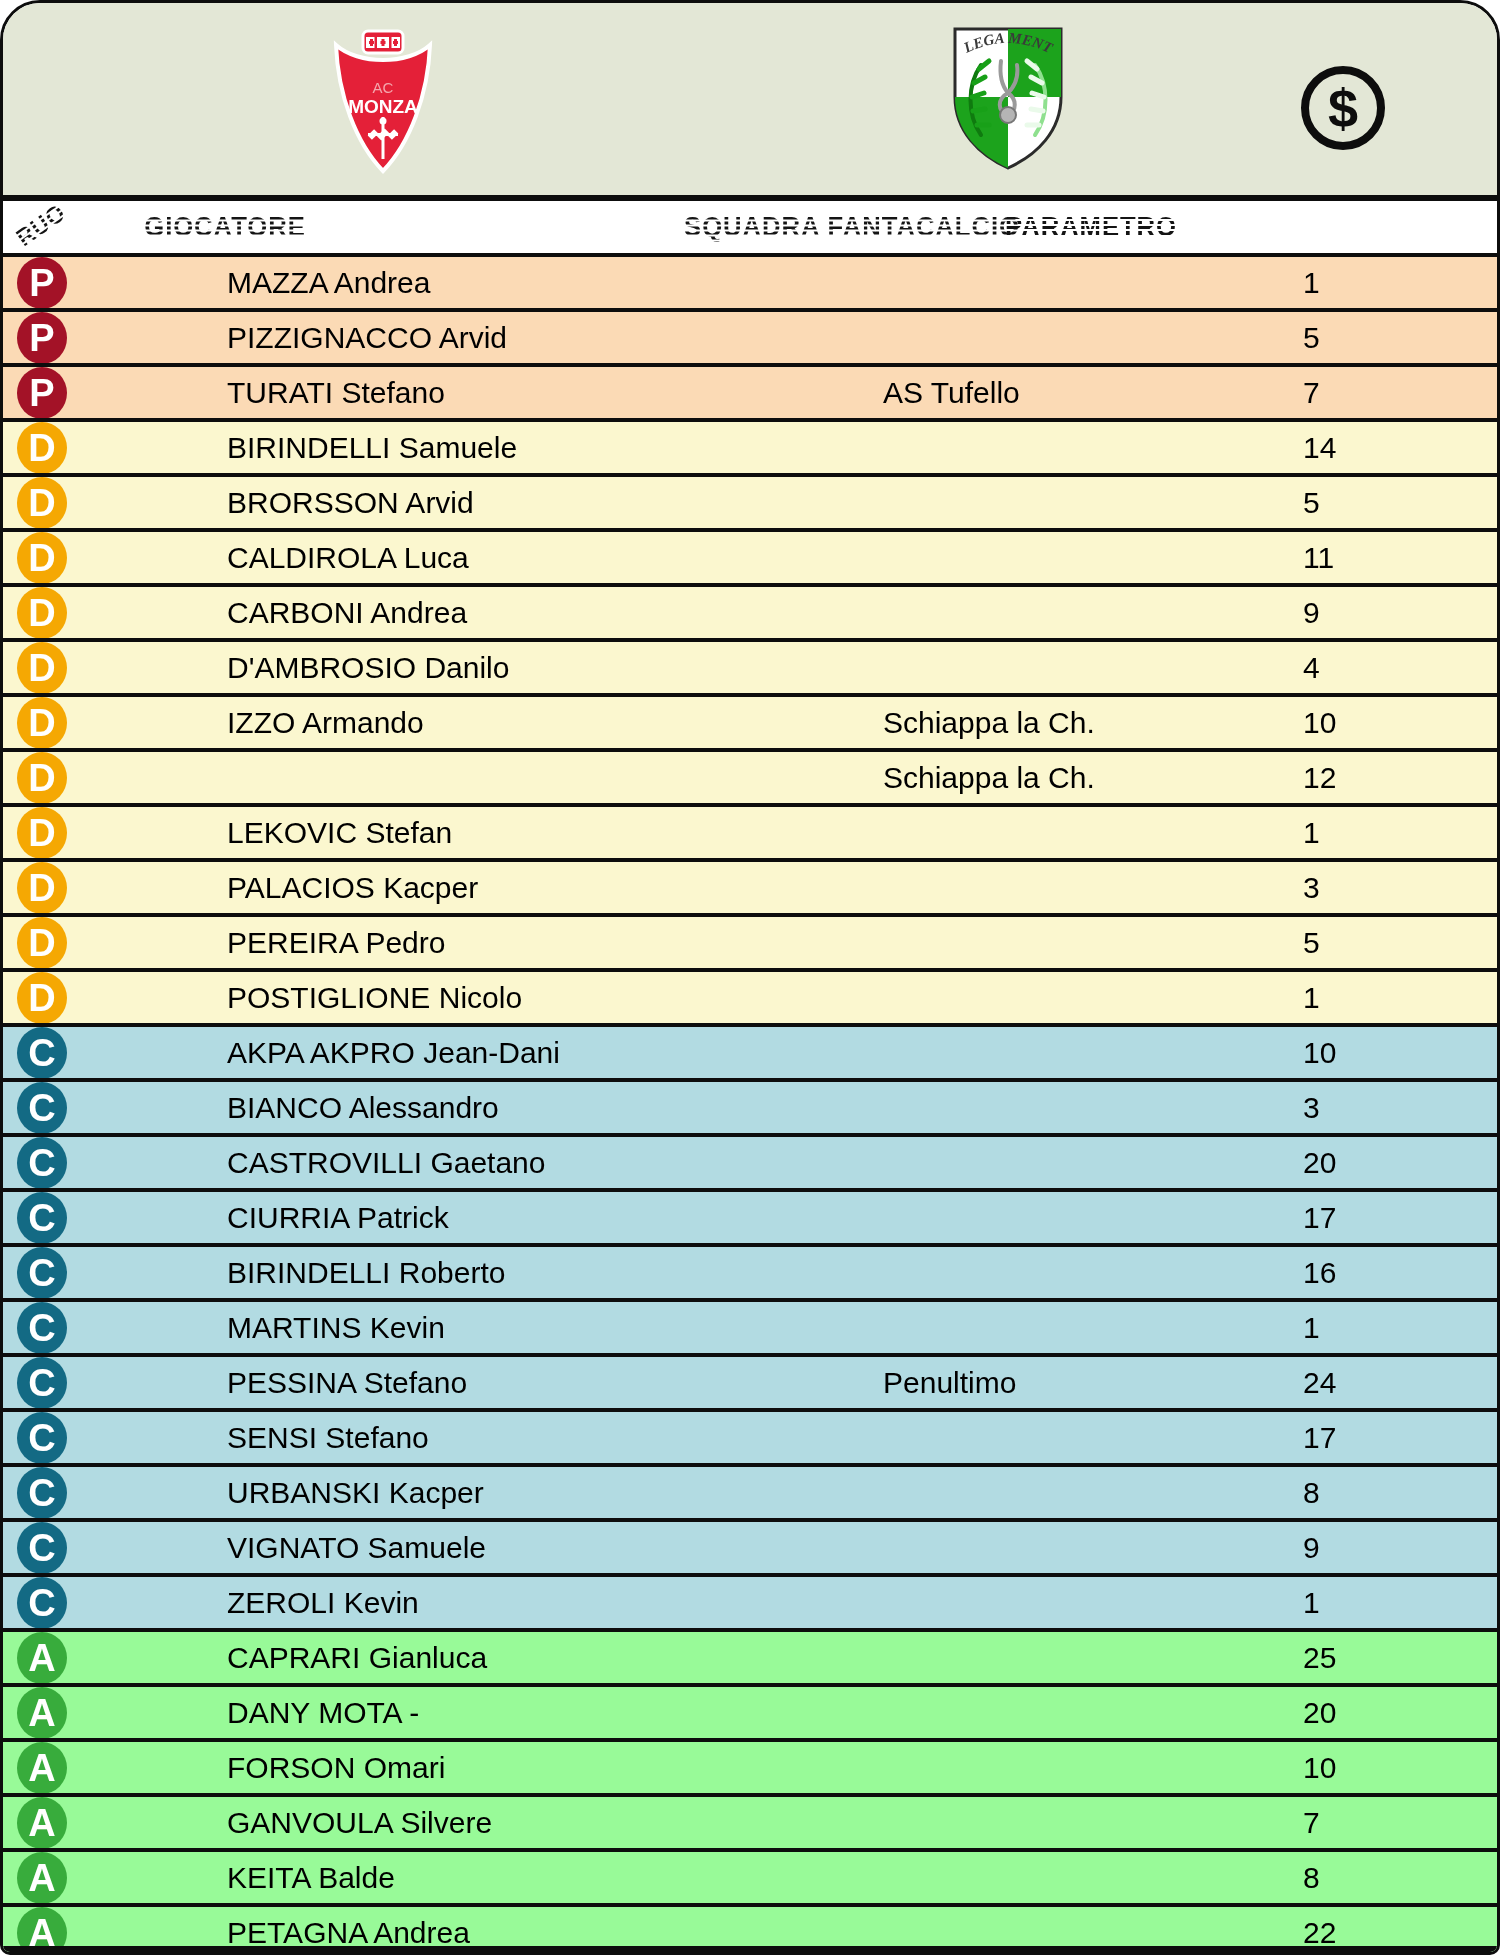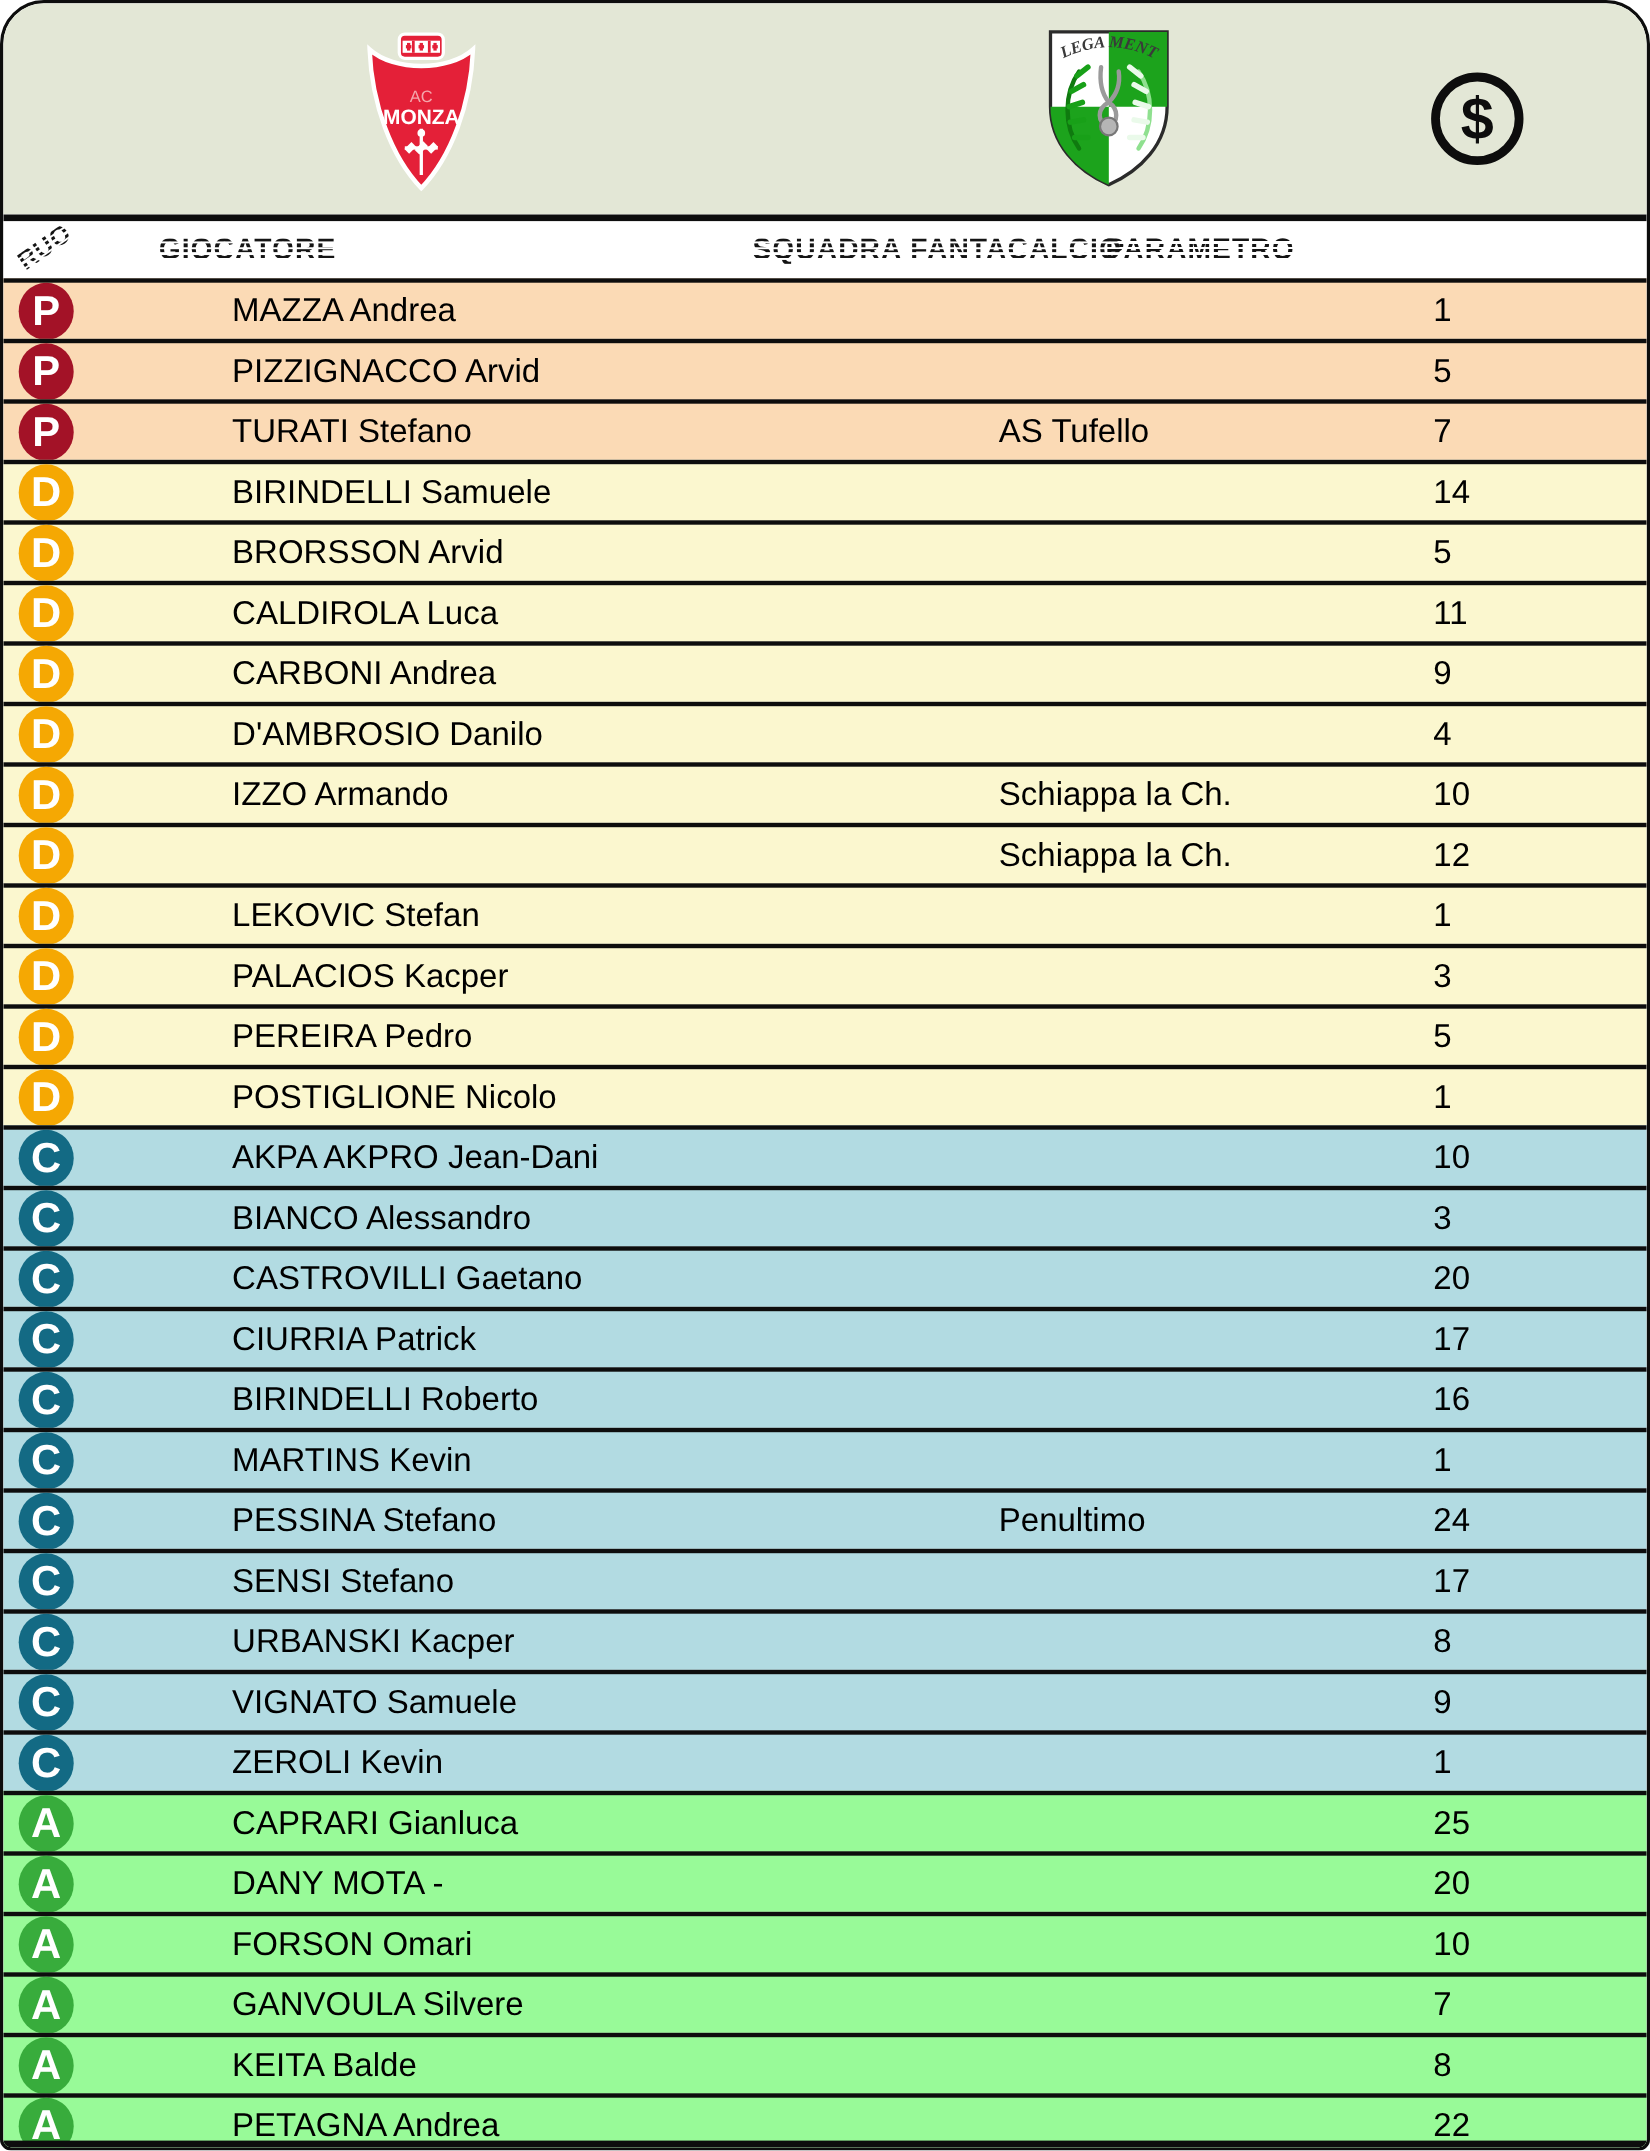--- a/index.html
+++ b/index.html
@@ -56,22 +56,22 @@
   .cell{
     position:absolute;top:50%;transform:translateY(-50%);
     font-size:30px;color:#000;white-space:nowrap;
   }
   .badge{
     position:absolute;left:14px;top:50%;transform:translateY(-50%);
     width:50px;height:52px;border-radius:50%;
     color:#fff;font-weight:700;font-size:38px;
     text-align:center;line-height:52px;
   }
-  .pname{left:208px;}
-  .tname{left:905px;text-align:center;}
+  .pname{left:224px;}
+  .tname{left:880px;text-align:center;}
   .pval{left:1300px;}
   .bottom-bar{
     position:absolute;left:0;bottom:0;width:100%;height:6px;background:#0d0d0d;
   }
 </style>
 </head>
 <body>
 
 <div class="card">
 

